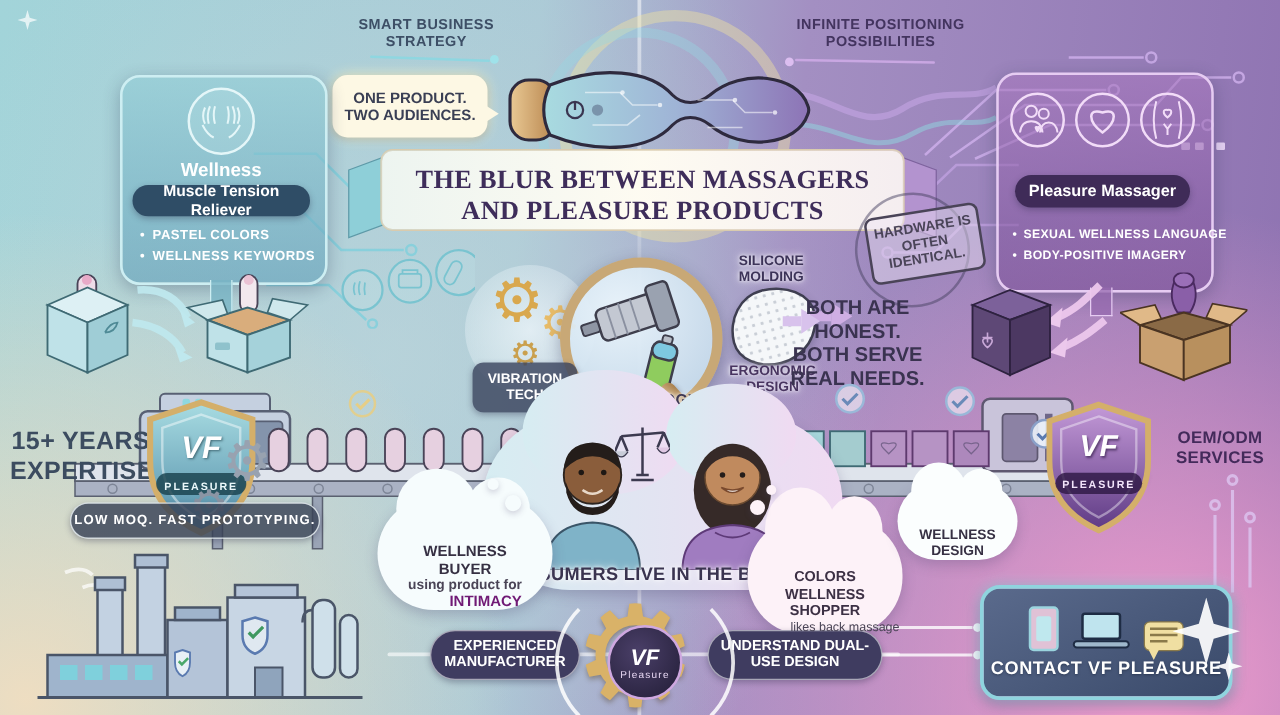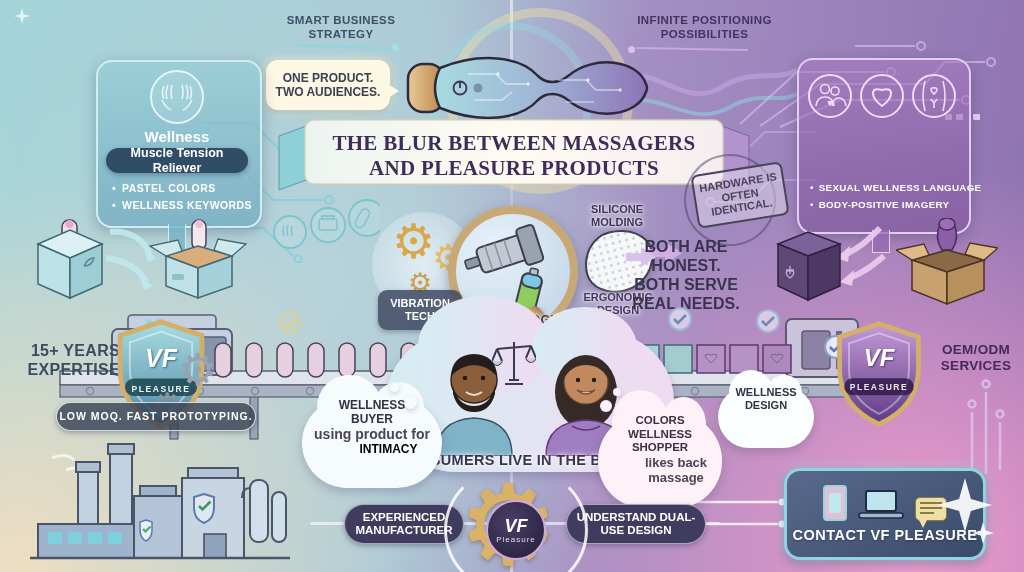--- a/index.html
+++ b/index.html
@@ -16,21 +16,21 @@
   .lbl{font-weight:bold;text-align:center;line-height:1.18;}
   .glow{text-shadow:0 0 7px rgba(255,255,255,.95),0 0 3px rgba(255,255,255,.9);}
   .pill-dark{color:#fff;border-radius:999px;display:flex;align-items:center;justify-content:center;
     font-weight:bold;text-align:center;line-height:1.15;box-shadow:0 2px 5px rgba(40,40,70,.35);}
   .panel{border-radius:16px;box-shadow:0 4px 14px rgba(40,50,80,.3);}
   .cloud{background:#fff;border-radius:46px;box-shadow:0 4px 10px rgba(80,70,110,.28);}
   .cloud::before,.cloud::after{content:"";position:absolute;background:inherit;border-radius:50%;}
   .cloud::before{width:46%;height:72%;top:-26%;left:11%;}
   .cloud::after{width:36%;height:58%;top:-18%;right:13%;}
   .cloud-inner{position:relative;z-index:2;width:100%;height:100%;display:flex;flex-direction:column;
-    align-items:center;justify-content:flex-start;text-align:center;}
+    align-items:center;justify-content:flex-end;text-align:center;}
   .bub{border-radius:50%;box-shadow:0 2px 5px rgba(80,70,110,.25);}
   .gearglyph{color:#d9a84e;line-height:1;display:block;}
   .star{background:#fff;clip-path:polygon(50% 0,61% 39%,100% 50%,61% 61%,50% 100%,39% 61%,0 50%,39% 39%);
     opacity:.92;filter:drop-shadow(0 0 4px rgba(255,255,255,.8));}
   .dotline{height:2px;border-radius:2px;}
 </style>
 </head>
 <body>
 
 <div class="stage">
@@ -194,20 +194,21 @@
     <path d="M24 34 C12 25 12 14 24 18 C36 14 36 25 24 34 Z" fill="none" stroke="#f2dcf8" stroke-width="2"></path>
   </svg>
   <svg class="abs" style="left:910px;top:72px;" width="48" height="48" viewBox="0 0 48 48">
     <circle cx="24" cy="24" r="21" fill="none" stroke="#f2dcf8" stroke-width="2"></circle>
     <g stroke="#f2dcf8" stroke-width="1.6" fill="none">
       <path d="M15 9 q-4 15 0 30 M33 9 q4 15 0 30"></path>
       <path d="M24 22 c-4-3-4-7 0-6 c4-1 4 3 0 6 Z"></path>
       <path d="M21 27 l3 4 l3-4 M24 31 v5"></path>
     </g>
   </svg>
+  <div class="abs pill-dark" style="left:812px;top:140px;width:140px;height:26px;background:#3f2b58;font-size:13px;">Pleasure Massager</div>
   <div class="abs" style="left:810px;top:182px;display:flex;gap:5px;align-items:center;color:#fff;font-weight:bold;font-size:9.8px;letter-spacing:.3px;">
     <span>•</span>
       <span>SEXUAL WELLNESS LANGUAGE</span>
   </div>
   <div class="abs" style="left:810px;top:199px;display:flex;gap:5px;align-items:center;color:#fff;font-weight:bold;font-size:9.8px;letter-spacing:.3px;">
     <span>•</span>
       <span>BODY-POSITIVE IMAGERY</span>
   </div>
 
   <svg class="abs" style="left:268px;top:194px;" width="112" height="64" viewBox="0 0 112 64">
@@ -390,21 +391,21 @@
       <path d="M624 14 l4 4 l8-8" stroke="#6a8ab8" stroke-width="2.5" fill="none"></path>
       <circle cx="718" cy="16" r="11" fill="rgba(255,255,255,.55)" stroke="#9ab8d8" stroke-width="2"></circle>
       <path d="M712 16 l4 4 l8-8" stroke="#6a8ab8" stroke-width="2.5" fill="none"></path>
       <circle cx="786" cy="42" r="11" fill="rgba(235,242,250,.9)" stroke="#8aa0c8" stroke-width="2"></circle>
       <path d="M780 42 l4 4 l8-8" stroke="#5a7ab0" stroke-width="2.5" fill="none"></path>
       <circle cx="240" cy="18" r="10" fill="none" stroke="rgba(232,206,130,.85)" stroke-width="2"></circle>
       <path d="M235 18 l3.5 3.5 l7-7" stroke="rgba(232,206,130,.95)" stroke-width="2.5" fill="none"></path>
     </g>
   </svg>
 
-  <div class="abs lbl" style="left:8px;top:342px;width:112px;font-size:16px;color:#3c4c60;text-align:right;letter-spacing:.3px;">15+ YEARS EXPERTISE</div>
+  <div class="abs lbl" style="left:8px;top:342px;width:112px;font-size:20px;color:#3c4c60;text-align:right;letter-spacing:.3px;">15+ YEARS EXPERTISE</div>
   <svg class="abs" style="left:112px;top:318px;" width="98" height="112" viewBox="0 0 100 115">
     <defs>
         <linearGradient id="shl" x1="0" y1="0" x2="0" y2="1">
           <stop offset="0" stop-color="#a8dce2"></stop>
           <stop offset="1" stop-color="#4f8aa6"></stop>
         </linearGradient>
       </defs>
     <path d="M50 4 L92 18 V52 Q92 92 50 111 Q8 92 8 52 V18 Z" fill="url(#shl)" stroke="#d4af6a" stroke-width="5"></path>
     <path d="M50 14 L82 25 V52 Q82 84 50 100 Q18 84 18 52 V25 Z" fill="none" stroke="rgba(255,255,255,.45)" stroke-width="2"></path>
     <rect x="13" y="62" width="74" height="18" rx="9" fill="rgba(22,62,74,.8)"></rect>
@@ -472,31 +473,31 @@
     <circle cx="170" cy="36" r="2.2" fill="#241d1a"></circle>
       <circle cx="186" cy="36" r="2.2" fill="#241d1a"></circle>
     <path d="M169 46 Q178 54 187 46 Q178 50 169 46 Z" fill="#fff" stroke="#7a4a2e" stroke-width="1.2"></path>
     <path d="M164 82 q14 8 28 0" stroke="#5e3a78" stroke-width="1.5" fill="none"></path>
   </svg>
   <div class="abs lbl glow" style="left:392px;top:452px;width:250px;font-size:14.5px;color:#3a3450;letter-spacing:.3px;">CONSUMERS LIVE IN THE BLUR.</div>
 
   <div class="abs cloud" style="left:302px;top:398px;width:140px;height:90px;background:#f6fcfd;">
     <div class="cloud-inner">
       <span class="lbl" style="font-size:12px;color:#363043;width:90px;">WELLNESS BUYER</span>
-      <span style="font-size:14px;color:#4a4456;font-weight:bold;">using product for</span>
-      <span class="lbl" style="font-size:12px;color:#000000;padding-left:33px;">INTIMACY</span>
+      <span style="font-size:11px;color:#4a4456;font-weight:bold;">using product for</span>
+      <span class="lbl" style="font-size:12px;color:#701a75;padding-left:33px;">INTIMACY</span>
     </div>
   </div>
   <div class="abs bub" style="left:404px;top:396px;width:13px;height:13px;background:#f6fcfd;"></div>
   <div class="abs bub" style="left:390px;top:383px;width:9px;height:9px;background:#f6fcfd;"></div>
 
   <div class="abs cloud" style="left:598px;top:414px;width:124px;height:94px;background:#fdf2f8;">
     <div class="cloud-inner">
       <span class="lbl" style="font-size:11.5px;color:#3c3044;width:80px;">COLORS WELLNESS SHOPPER</span>
-      <span style="font-size:13px;color:#4a4456;font-weight:bold;margin-left:32px;">likes back massage</span>
+      <span style="font-size:10px;color:#4a4456;font-weight:normal;margin-left:32px;">likes back massage</span>
     </div>
   </div>
   <div class="abs bub" style="left:600px;top:400px;width:12px;height:12px;background:#fdf2f8;"></div>
   <div class="abs bub" style="left:613px;top:388px;width:8px;height:8px;background:#fdf2f8;"></div>
 
   <div class="abs cloud" style="left:718px;top:386px;width:96px;height:62px;background:#fbfefe;">
     <div class="cloud-inner">
         <span class="lbl" style="font-size:11px;color:#363043;width:70px;">WELLNESS DESIGN</span>
       </div>
   </div>

